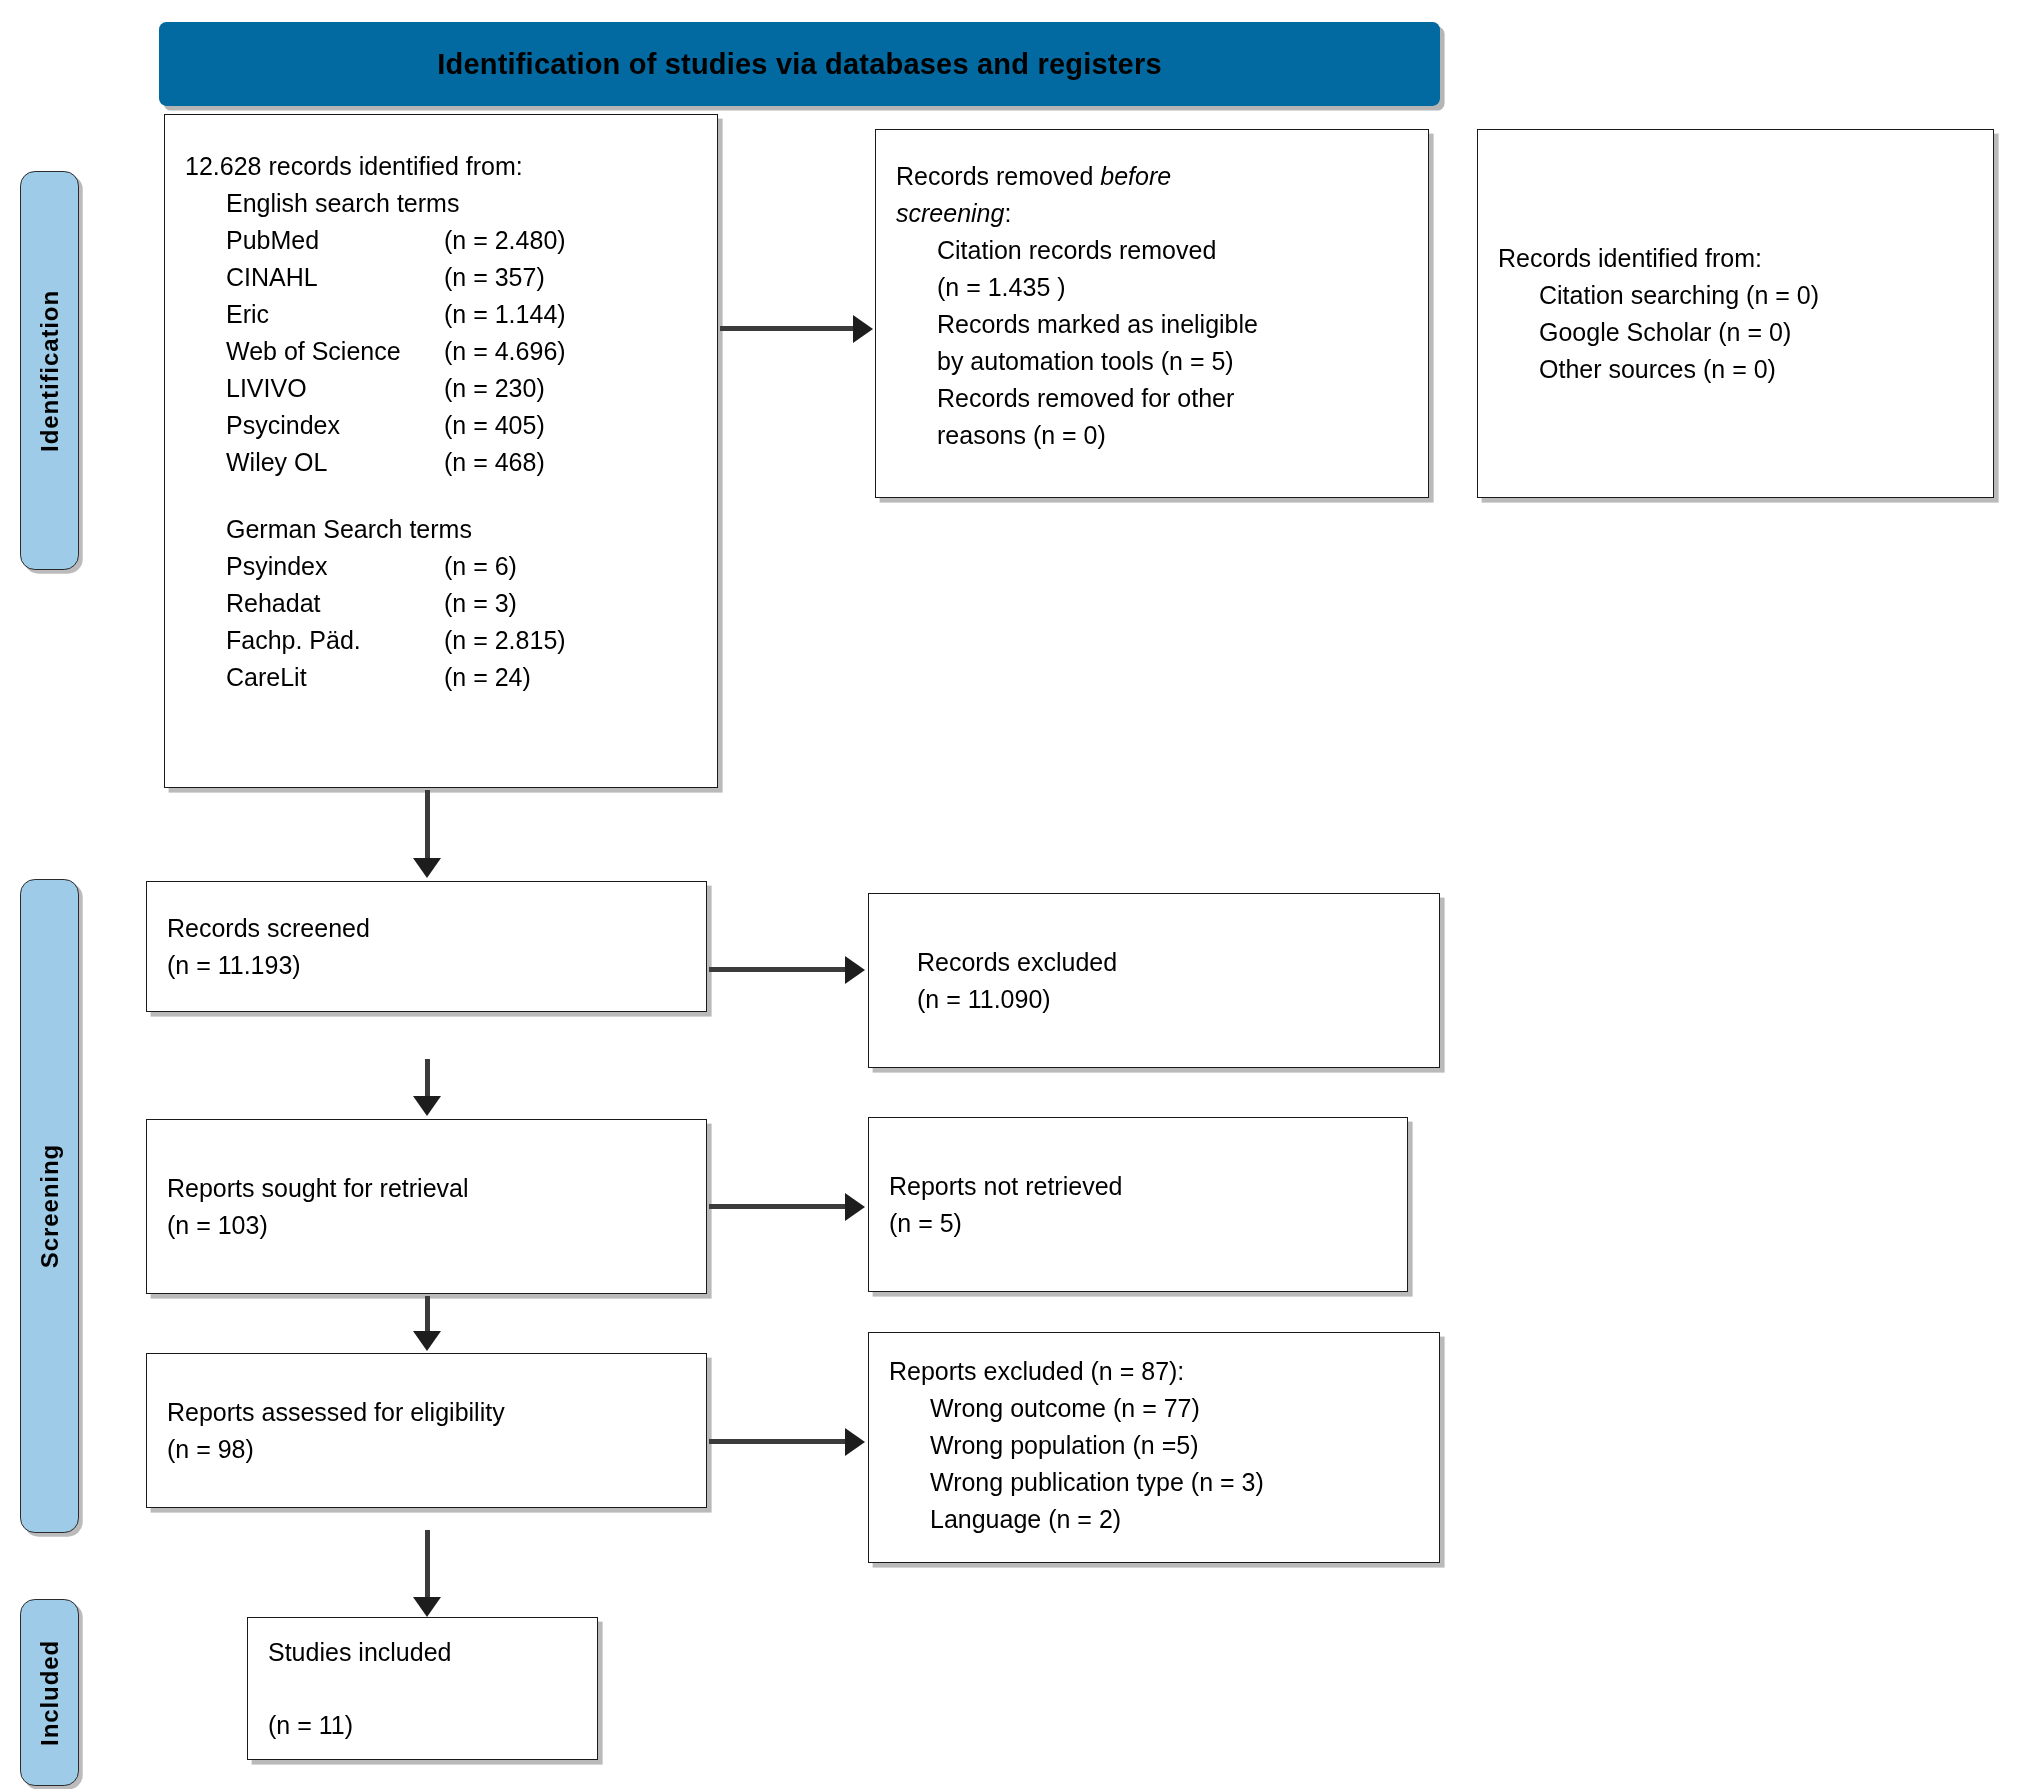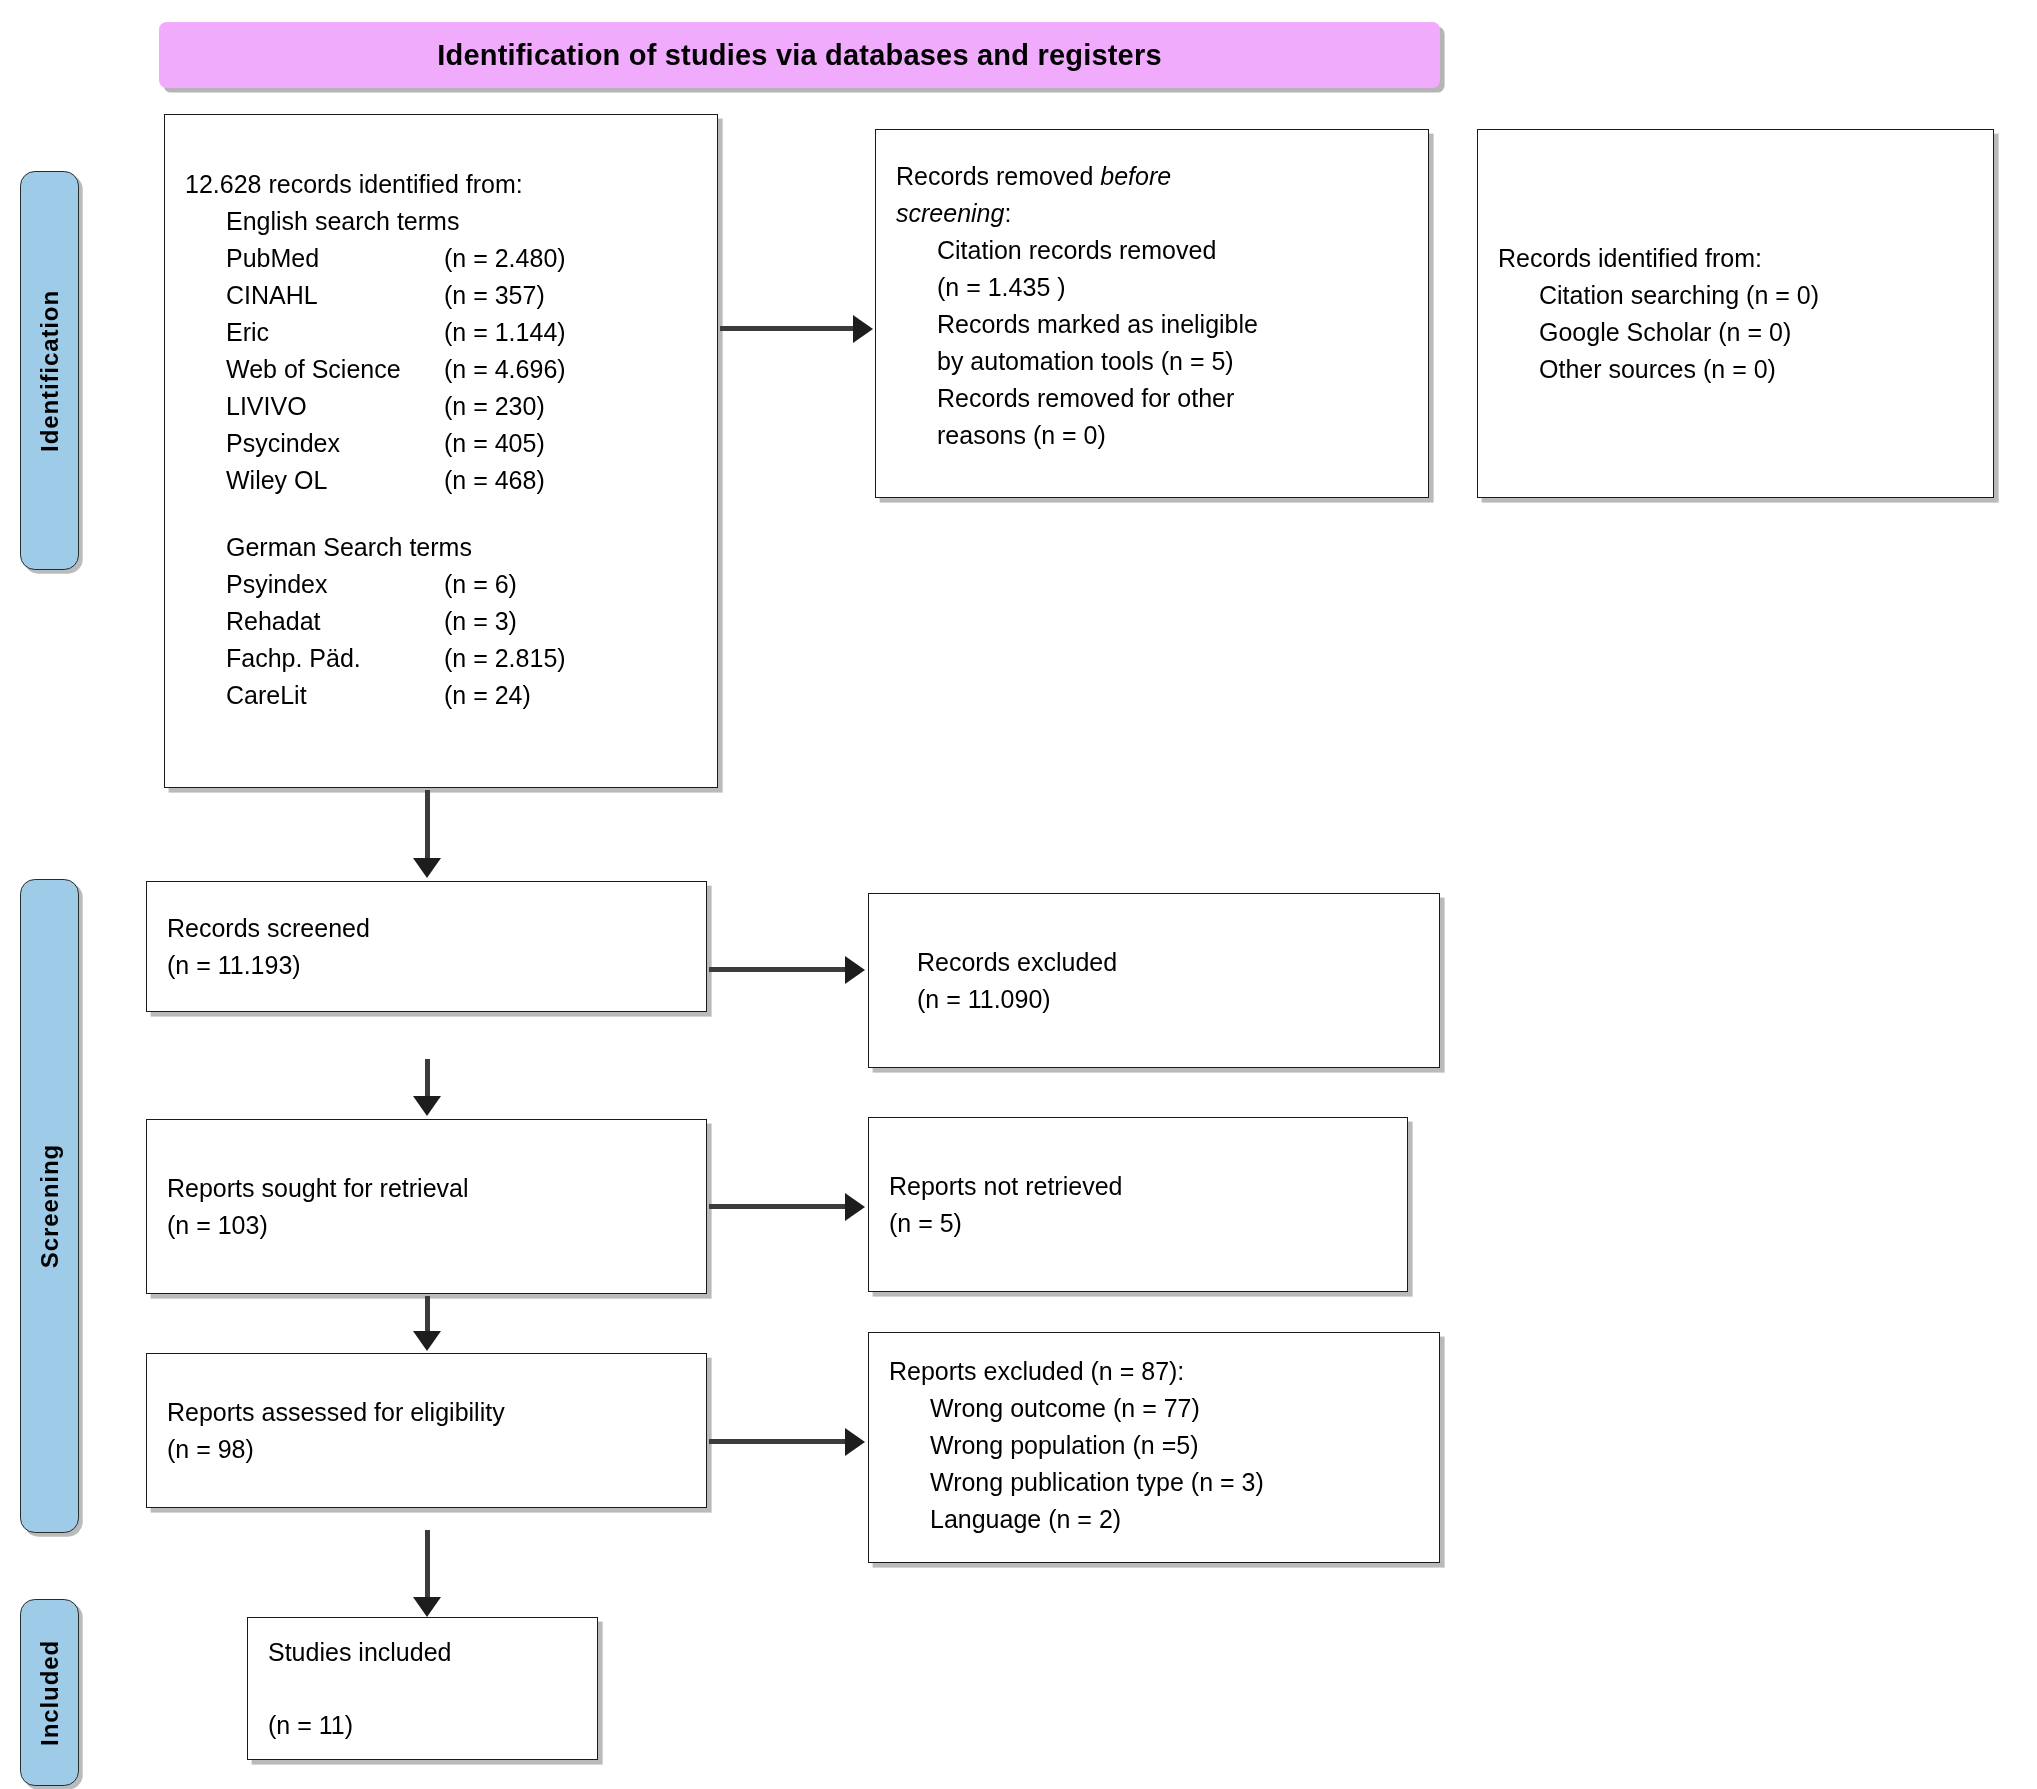--- a/index.html
+++ b/index.html
@@ -22,22 +22,22 @@
     width: 2038px;
     height: 1790px;
   }
 
   
   .banner {
     position: absolute;
     left: 159px;
     top: 22px;
     width: 1281px;
-    height: 66px;
-    background: #f0abfc;
+    height: 84px;
+    background: #0369a1;
     border-radius: 7.4px;
     box-shadow: 4.6px 4.6px 0 rgba(120,120,120,0.55);
     display: flex;
     align-items: center;
     justify-content: center;
   }
   .banner-text {
     font-size: 29px;
     font-weight: bold;
     letter-spacing: 0.2px;
@@ -89,21 +89,21 @@
   }
   .box .line.ind1 { padding-left: 41px; }
   .box .line.blank { height: 29.5px; }
   .ital { font-style: italic; }
 
   
   .kv { display: flex; }
   .kv .k { display: inline-block; width: 218px; }
 
   
-  #box-identified-db   { left: 164px;  top: 114px;  width: 554px;  height: 674px; padding-top: 51px; justify-content: flex-start; }
+  #box-identified-db   { left: 164px;  top: 114px;  width: 554px;  height: 674px; padding-top: 33px; justify-content: flex-start; }
   #box-removed-before  { left: 875px;  top: 129px;  width: 554px;  height: 369px; justify-content: flex-start; padding-top: 28px;}
   #box-identified-oth  { left: 1477px; top: 129px;  width: 517px;  height: 369px; }
 
   #box-records-screened   { left: 146px; top: 881px;  width: 561px; height: 131px; }
   #box-records-excluded   { left: 868px; top: 893px;  width: 572px; height: 175px; padding-left: 48px; }
 
   #box-reports-sought     { left: 146px; top: 1119px; width: 561px; height: 175px; }
   #box-reports-notretr    { left: 868px; top: 1117px; width: 540px; height: 175px; }
 
   #box-reports-assessed   { left: 146px; top: 1353px; width: 561px; height: 155px; }

